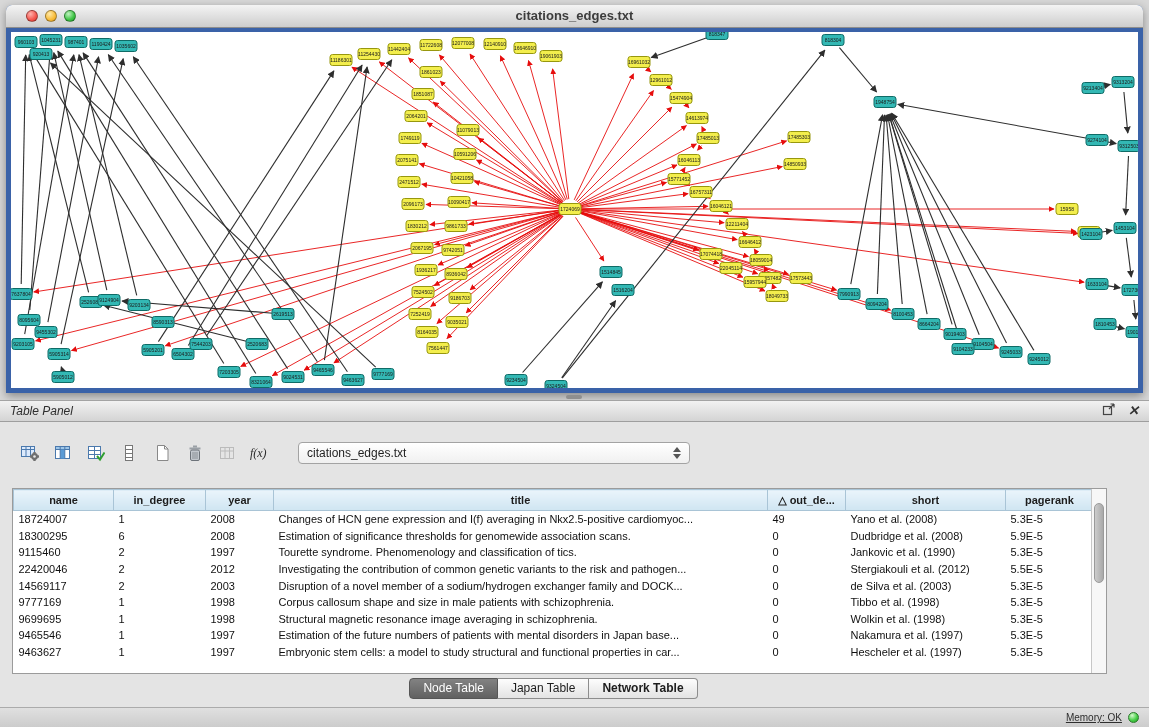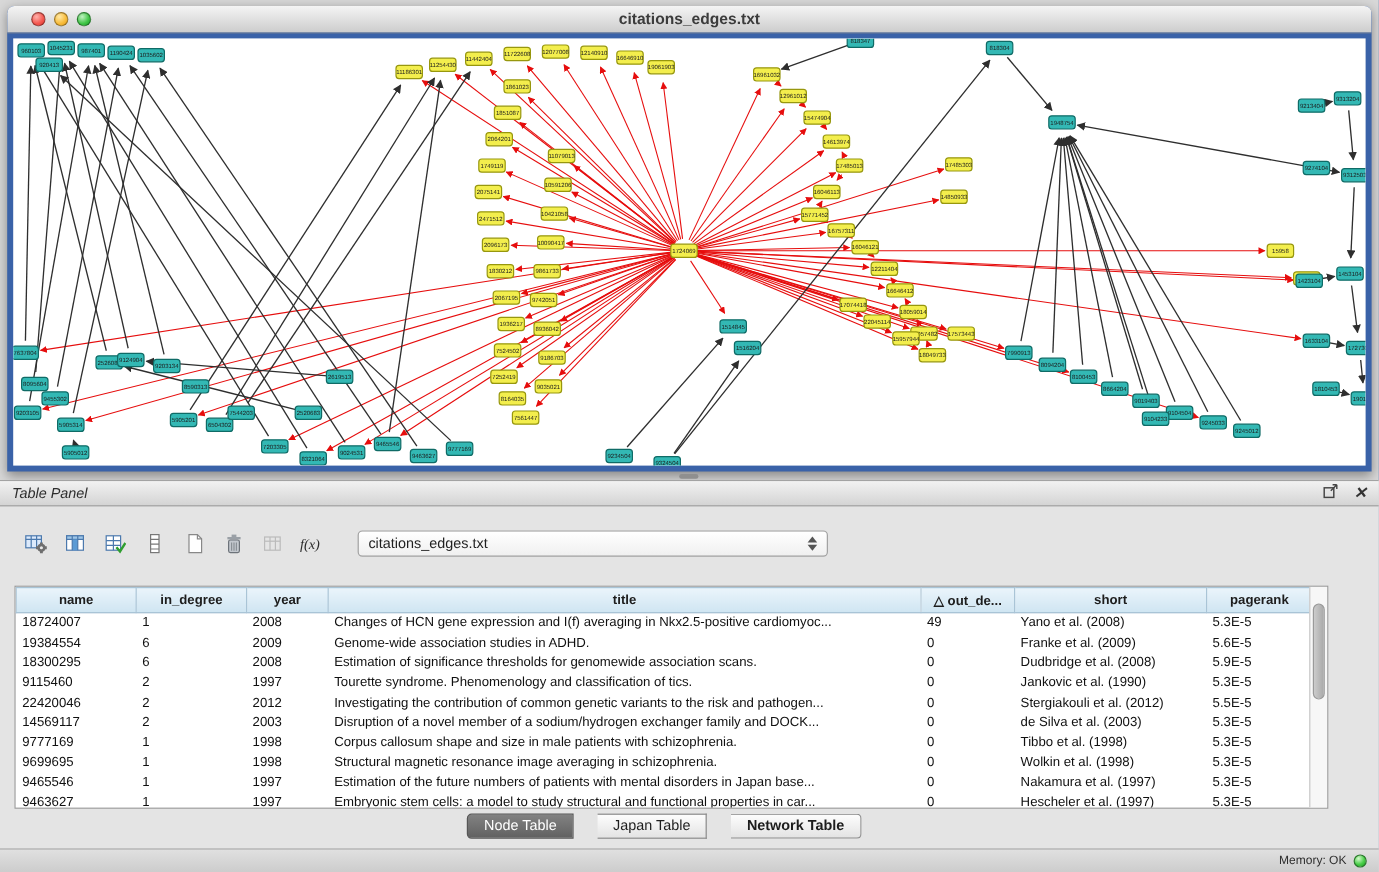--- a/index.html
+++ b/index.html
@@ -77,34 +77,34 @@
   }
   table.data td{
     height:16.6px;padding:0 5px;font-size:11px;color:#101010;
     white-space:nowrap;overflow:hidden;text-overflow:clip;
   }
   table.data td.center{}
   .vscroll{position:absolute;top:0;right:0;bottom:0;width:14px;background:#f7f7f7;border-left:1px solid #c7c7c7;}
   .vscroll .thumb{position:absolute;left:2px;right:2px;top:14px;height:80px;border-radius:5px;
     background:linear-gradient(90deg,#cccccc,#a9a9a9);border:1px solid #9a9a9a;box-sizing:border-box;}
 
-  .tabs{position:absolute;left:0;right:42px;top:277px;display:flex;justify-content:center;gap:20px;}
+  .tabs{position:absolute;left:0;right:42px;top:277px;display:flex;justify-content:center;}
   .tab{
     height:19px;line-height:19px;padding:0 13px;font-size:12px;color:#1d1d1d;
     background:linear-gradient(#fdfdfd,#e3e3e3);border:1px solid #8d8d8d;border-left:none;
   }
   .tab:first-child{border-left:1px solid #8d8d8d;border-radius:4px 0 0 4px;}
   .tab:last-child{border-radius:0 4px 4px 0;font-weight:bold;}
   .tab.active{background:linear-gradient(#828282,#616161);color:#ffffff;border-color:#565656;}
 
   .statusbar{
     position:absolute;left:0;right:0;bottom:0;height:19px;
     background:linear-gradient(#e0e0e0,#cccccc);border-top:1px solid #ababab;
     display:flex;align-items:center;justify-content:flex-end;padding:0 10px;gap:6px;
-    font-size:10px;color:#2e2e2e;
+    font-size:10px;color:#2e2e2e;text-decoration:underline;
   }
   .memdot{width:11px;height:11px;border-radius:50%;box-sizing:border-box;
     background:radial-gradient(circle at 35% 28%, #d6f9cd, #49cf49 55%, #1d9a1f);border:1px solid #2a7a2b;}
 </style>
 </head>
 <body>
 
 <div class="graph-window">
   <div class="titlebar">
     <div class="lights">
@@ -802,29 +802,20 @@
           <tr>
             <td class="c0">18724007</td>
             <td class="c1">1</td>
             <td class="c2">2008</td>
             <td class="c3">Changes of HCN gene expression and I(f) averaging in Nkx2.5-positive cardiomyoc...</td>
             <td class="c4">49</td>
             <td class="c5 center">Yano et al. (2008)</td>
             <td class="c6">5.3E-5</td>
           </tr>
           <tr>
-            <td class="c0">19384554</td>
-            <td class="c1">6</td>
-            <td class="c2">2009</td>
-            <td class="c3">Genome-wide association studies in ADHD.</td>
-            <td class="c4">0</td>
-            <td class="c5 center">Franke et al. (2009)</td>
-            <td class="c6">5.6E-5</td>
-          </tr>
-          <tr>
             <td class="c0">18300295</td>
             <td class="c1">6</td>
             <td class="c2">2008</td>
             <td class="c3">Estimation of significance thresholds for genomewide association scans.</td>
             <td class="c4">0</td>
             <td class="c5 center">Dudbridge et al. (2008)</td>
             <td class="c6">5.9E-5</td>
           </tr>
           <tr>
             <td class="c0">9115460</td>

